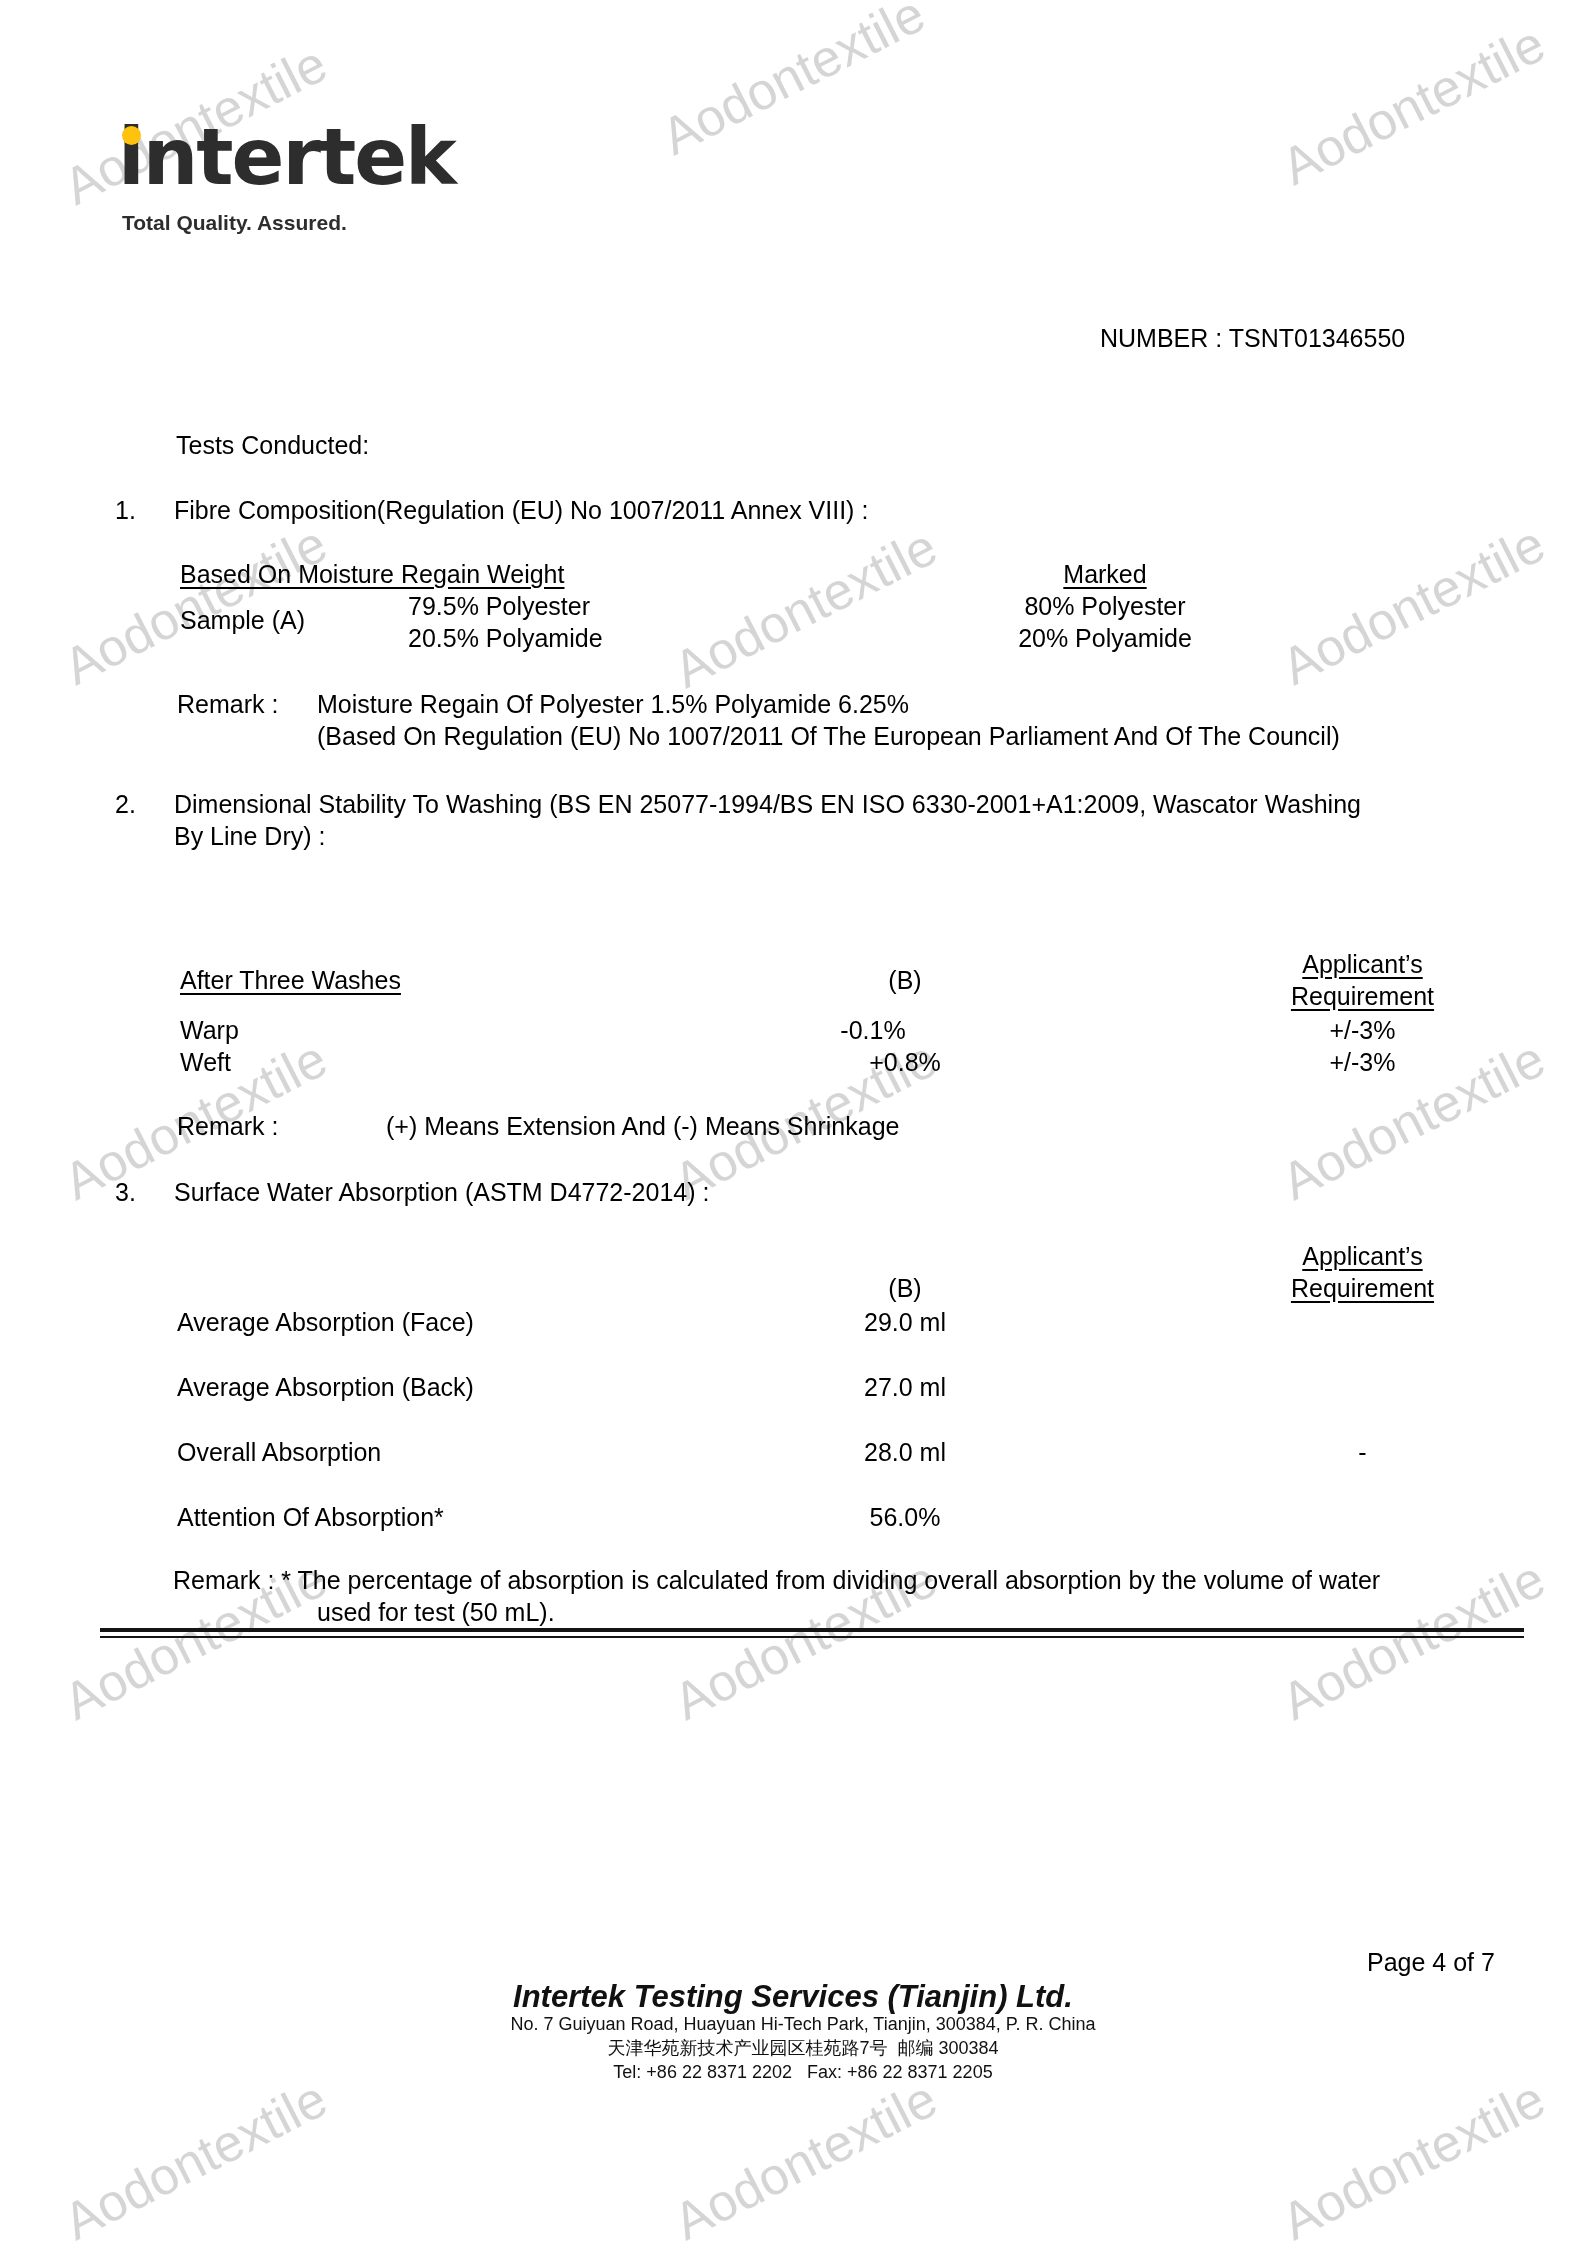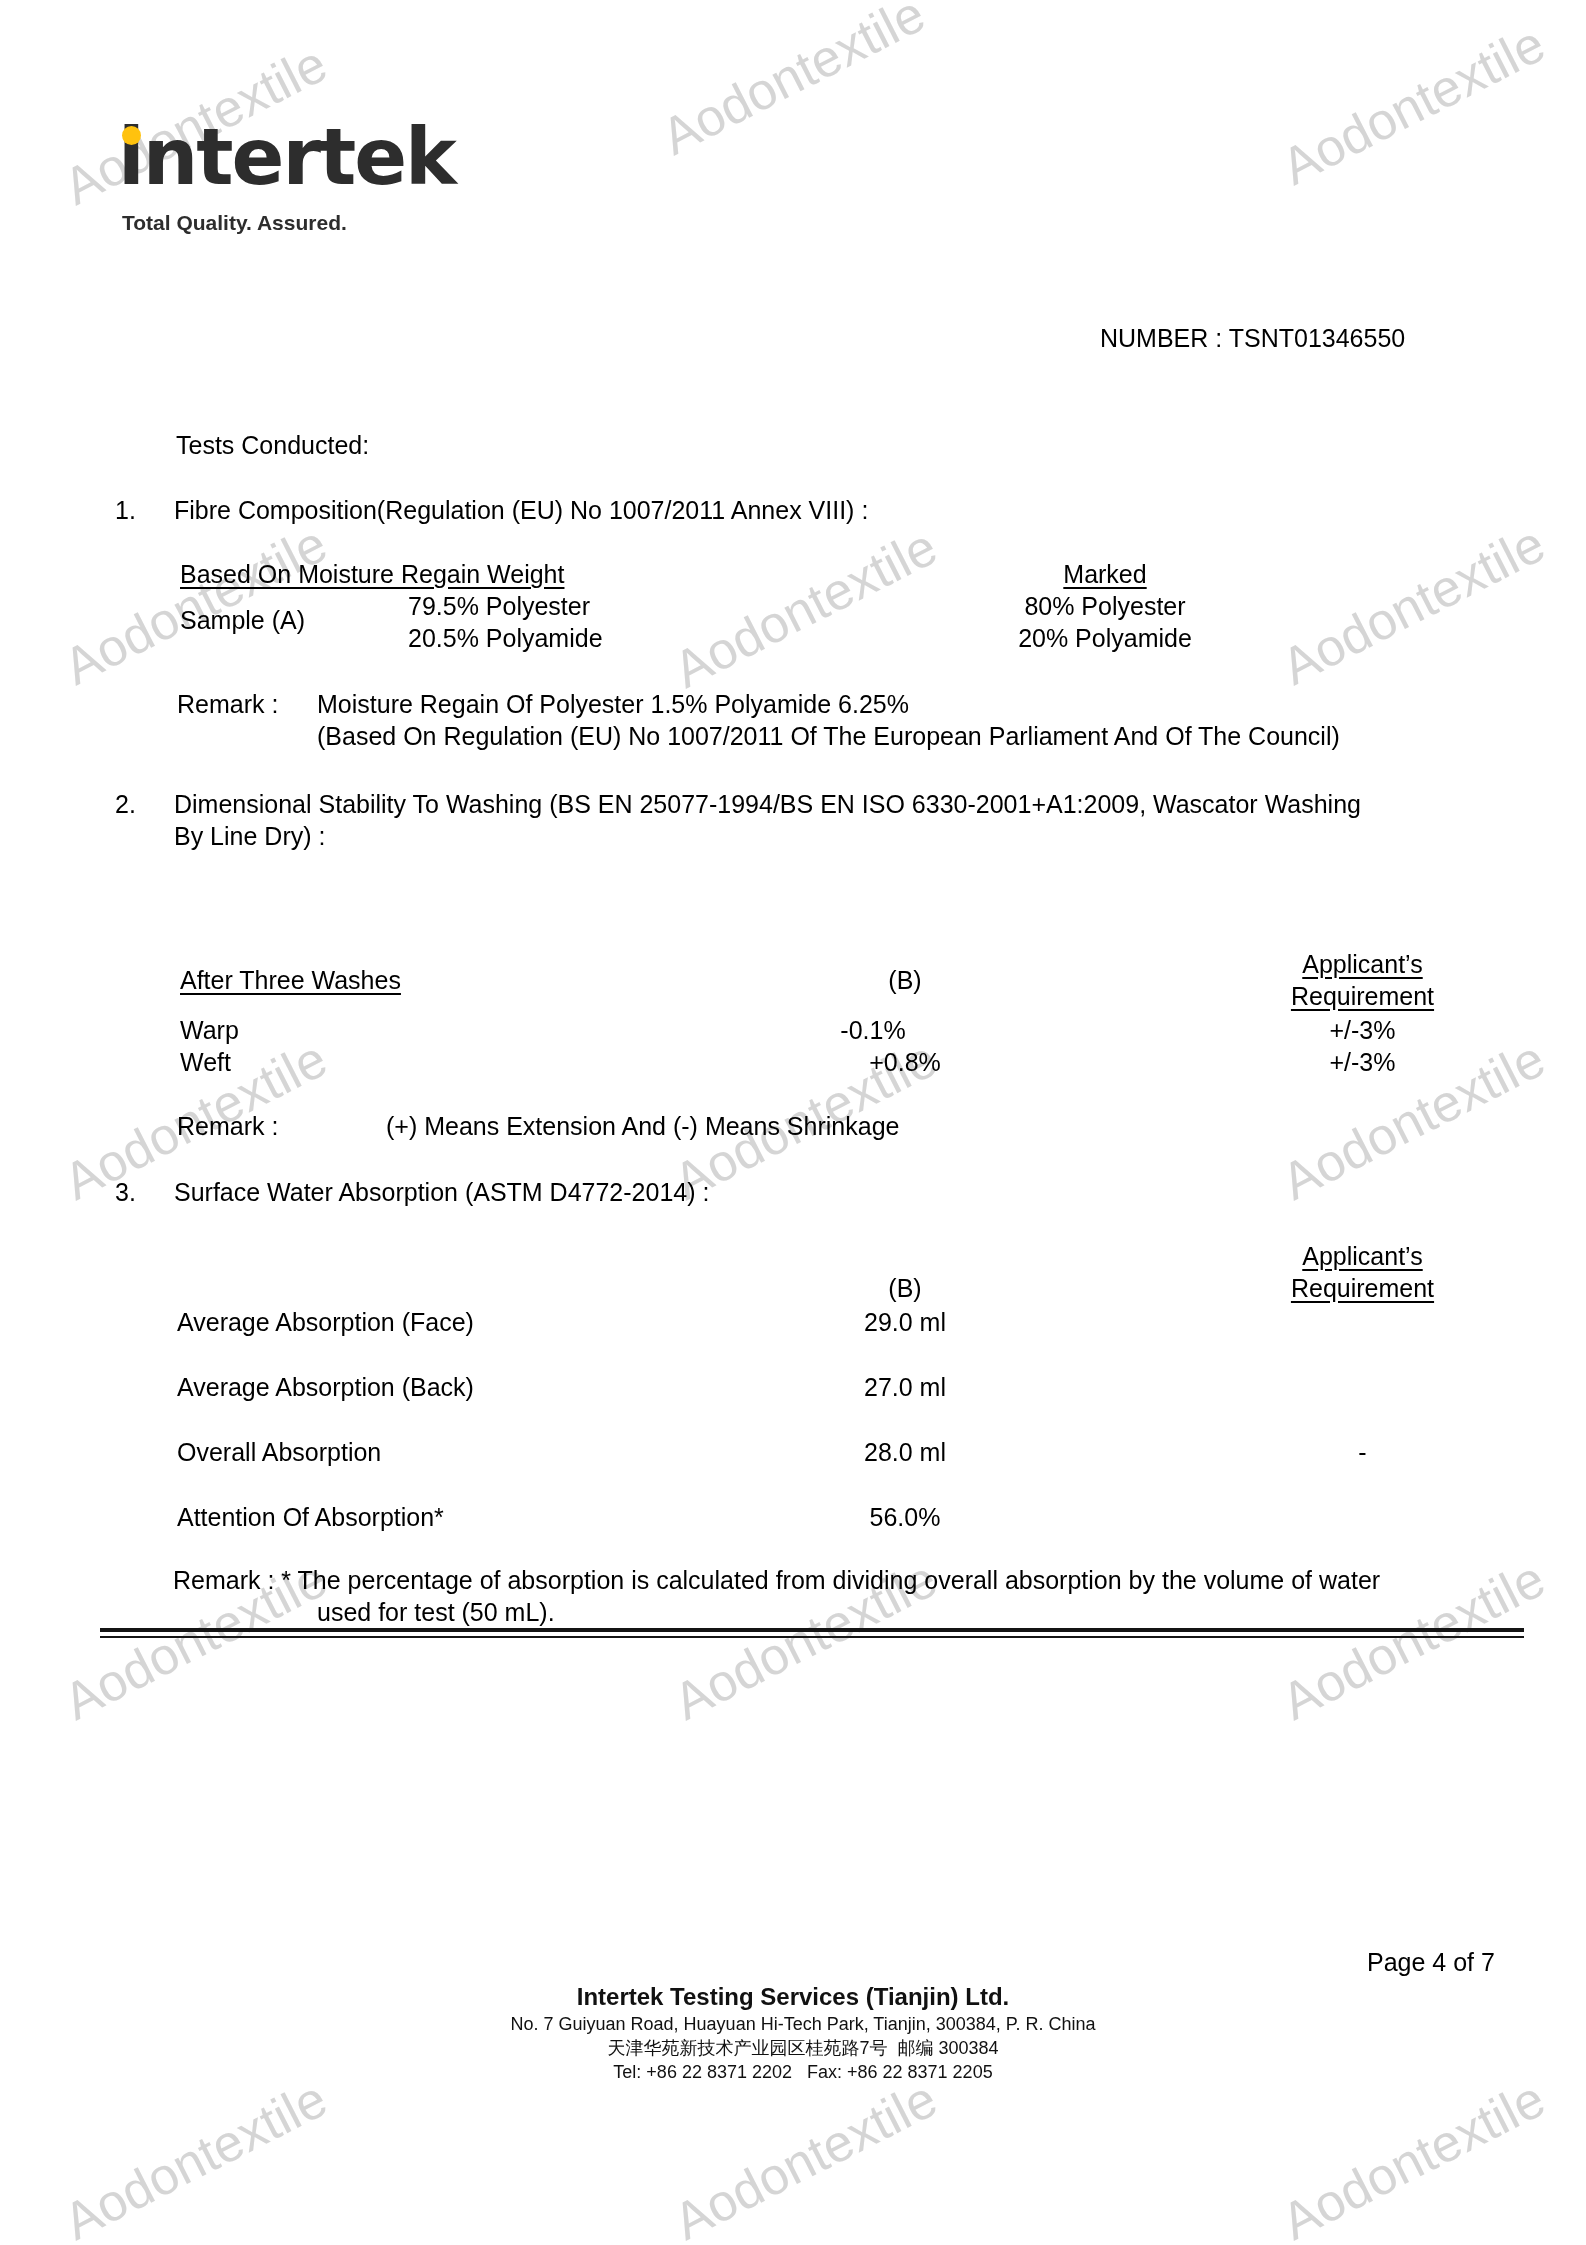--- a/index.html
+++ b/index.html
@@ -28,21 +28,21 @@
   }
   .logo-tagline {
     position:absolute; left:122px; top:210px; font-size:21px; font-weight:bold;
     color:#2d2d2d; line-height:1.2;
   }
   .divider {
     position:absolute; height:10px;
     border-top:4px solid #141414; border-bottom:2px solid #141414;
   }
   .footer { position:absolute; left:0; top:1982px; width:100%; text-align:center; }
-  .f-company { font-size:24px; font-weight:bold; line-height:30px; color:#111; }
+  .f-company { font-size:31px; font-weight:bold; line-height:30px; color:#111;font-style:italic; }
   .f-line { font-size:18px; line-height:24px; color:#111;padding-left:20px; }
   .pre { white-space:pre; }
 </style>
 </head>
 <body>
 
 <div class="doc">
 
   <div>
     <span class="wm" style="left:195px;top:125px">Aodontextile</span>

